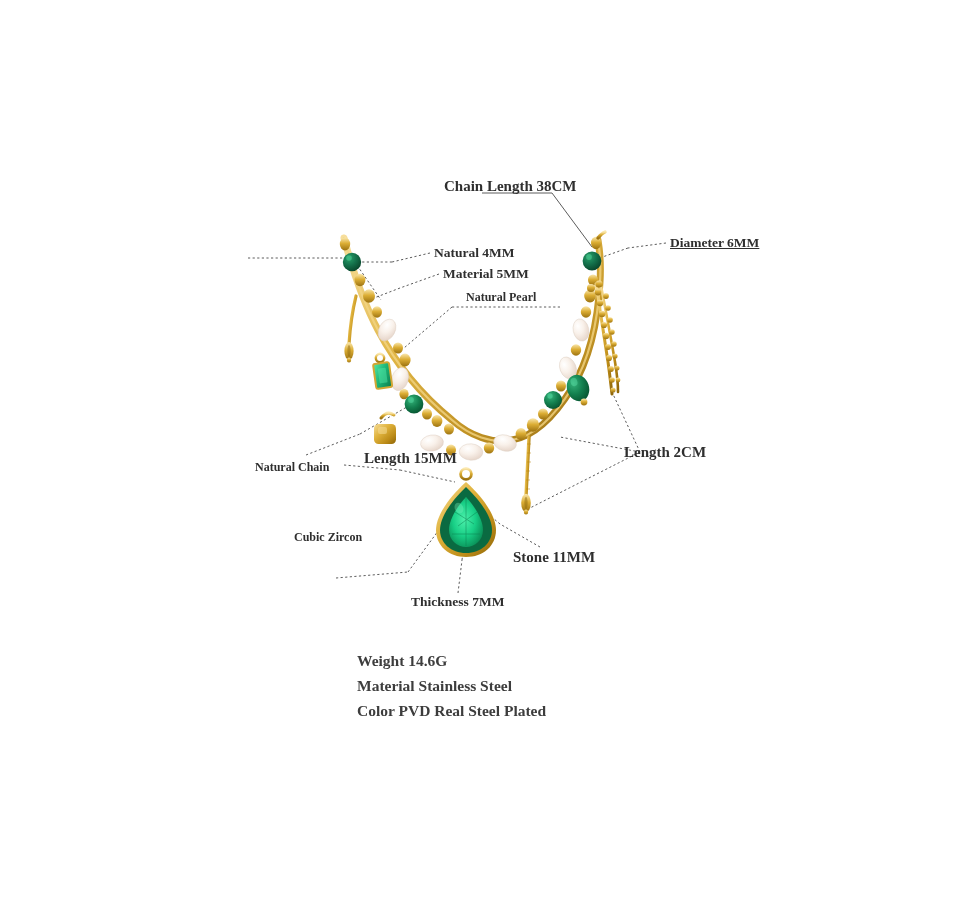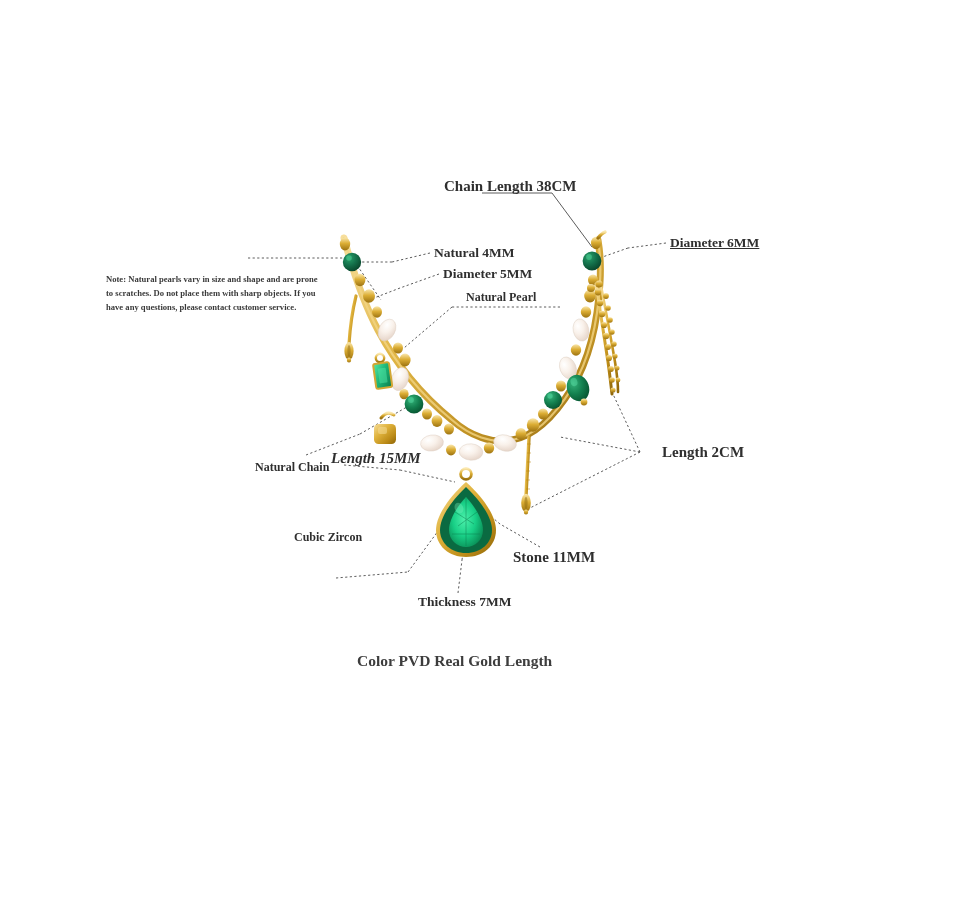--- a/index.html
+++ b/index.html
@@ -311,37 +311,38 @@
         <circle cx="591" cy="288" r="4.0"></circle>
         <circle cx="599" cy="284" r="3.6"></circle>
       </g>
     </g>
   </svg>
 
   <div class="lbl lbl-lg" style="left:444px; top:178px;">Chain Length 38CM</div>
 
   <div class="lbl lbl-md" style="left:434px; top:245px;">Natural 4MM</div>
 
-  <div class="lbl lbl-md" style="left:443px; top:266px;">Diameter 5MM</div>
+  <div class="lbl lbl-md" style="left:443px; top:266px;">Material 5MM</div>
 
   <div class="lbl lbl-md" style="left:670px; top:235px;text-decoration:underline;">Diameter 6MM</div>
 
   <div class="lbl lbl-xl" style="left:466px; top:291px;">Natural Pearl</div>
 
   <div class="lbl lbl-xl" style="left:255px; top:461px;">Natural Chain</div>
 
-  <div class="lbl lbl-lg" style="left:331px; top:450px;font-style:italic;">Length 15MM</div>
-
-  <div class="lbl lbl-lg" style="left:662px; top:444px;">Length 2CM</div>
+  <div class="lbl lbl-lg" style="left:364px; top:450px;">Length 15MM</div>
+
+  <div class="lbl lbl-lg" style="left:624px; top:444px;">Length 2CM</div>
 
   <div class="lbl lbl-xl" style="left:294px; top:531px;">Cubic Zircon</div>
 
   <div class="lbl lbl-lg" style="left:513px; top:549px;">Stone 11MM</div>
 
-  <div class="lbl lbl-md" style="left:411px; top:594px;margin-left:7px;">Thickness 7MM</div>
-
-  <div class="note-block" style="left:106px; top:273px;">Note: Natural pearls vary in size and shape and are prone to scratches. Do not place them with sharp objects. If you have any questions, please contact customer service.</div>
+  <div class="lbl lbl-md" style="left:411px; top:594px;">Thickness 7MM</div>
+
 
   <div class="spec-block" style="left:357px; top:648px;">
-    <div>Color PVD Real Gold Length</div>
+    <div>Weight 14.6G</div>
+    <div>Material Stainless Steel</div>
+    <div>Color PVD Real Steel Plated</div>
   </div>
 
 </div>
 
 </body></html>

